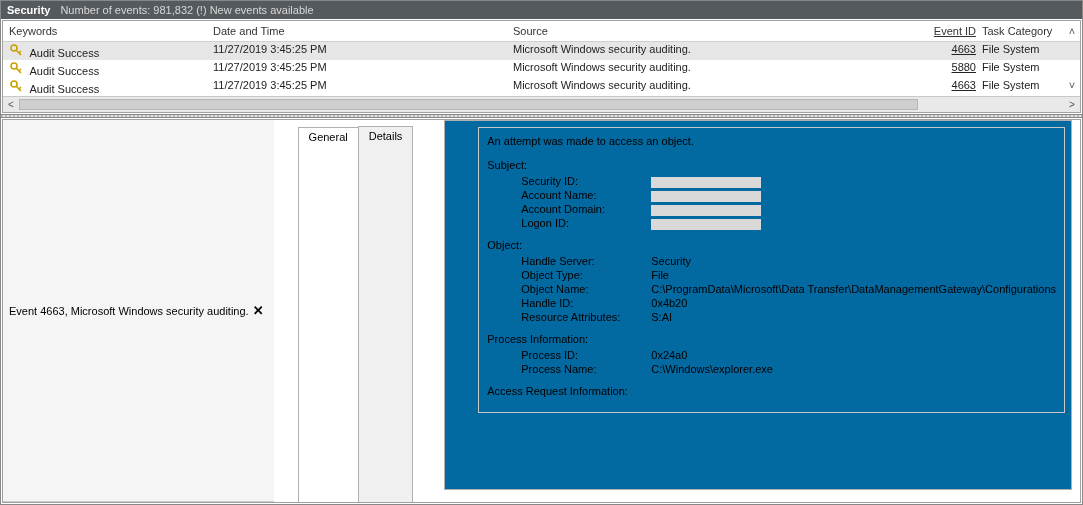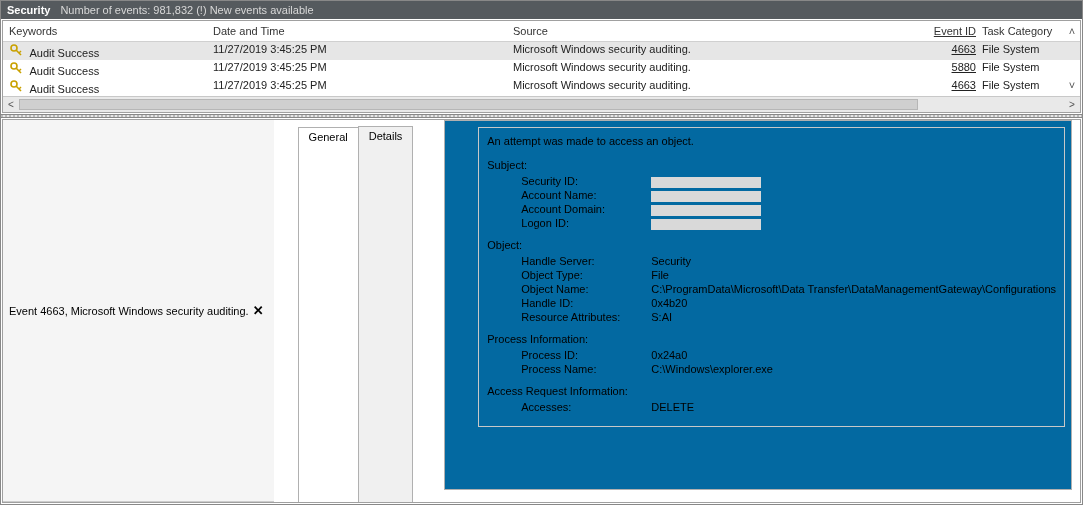--- a/index.html
+++ b/index.html
@@ -304,19 +304,15 @@
       <div class="kv">
           <span class="k">Process ID:</span>
           <span class="v">0x24a0</span>
         </div>
       <div class="kv">
           <span class="k">Process Name:</span>
           <span class="v">C:\Windows\explorer.exe</span>
         </div>
 
       <div class="section-label">Access Request Information:</div>
-      <div class="kv">
-          <span class="k">Accesses:</span>
-          <span class="v">DELETE</span>
-        </div>
     </div>
   </div>
 </div>
 
 </body></html>

